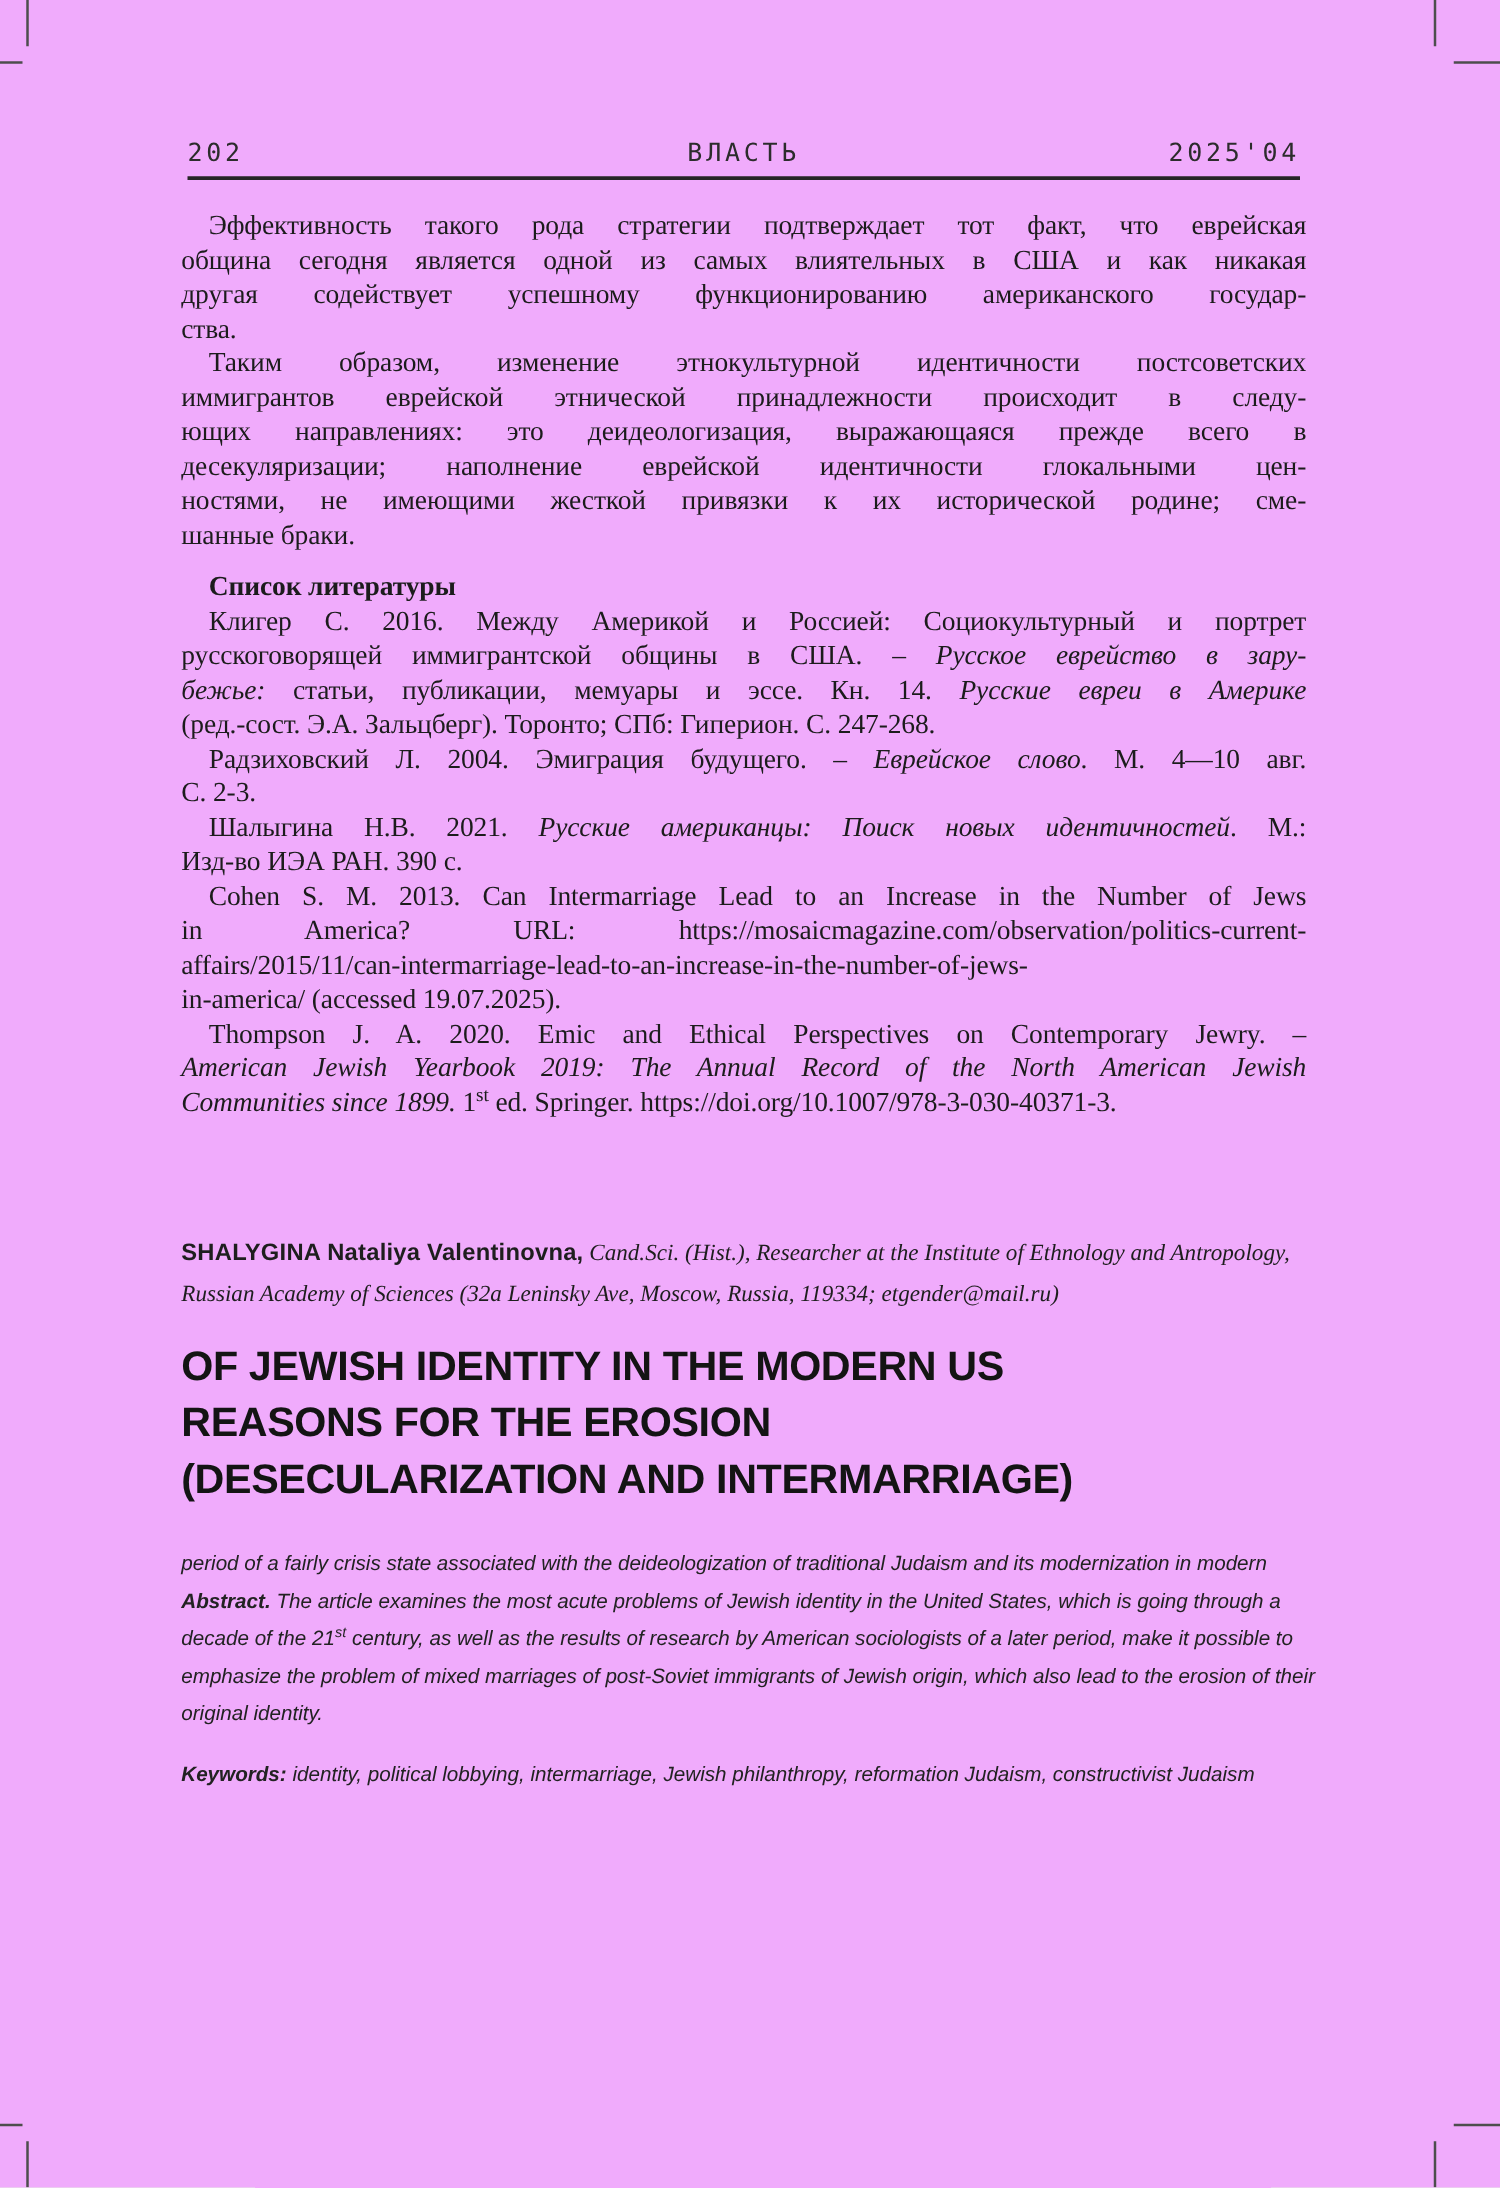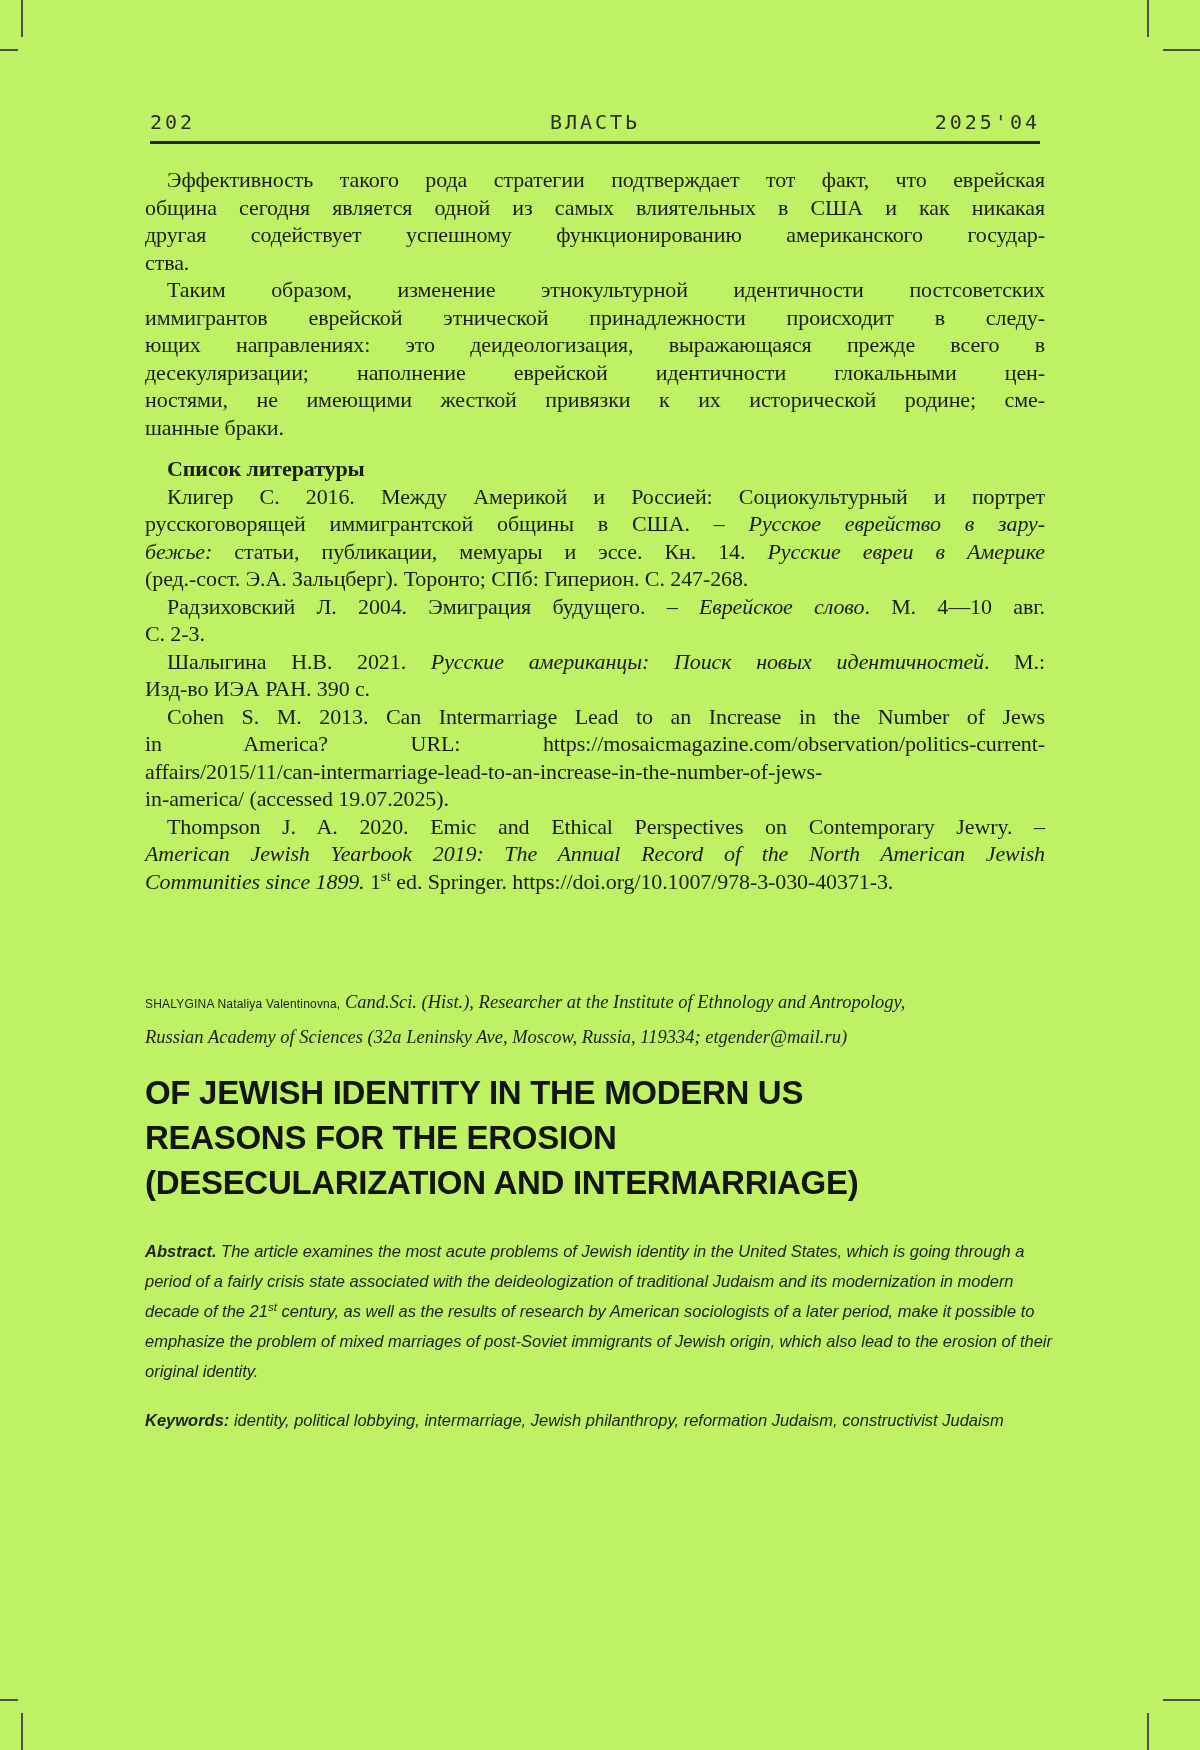--- a/index.html
+++ b/index.html
@@ -1,17 +1,17 @@
 <!DOCTYPE html>
 <html><head>
 <meta charset="utf-8">
 <style>
   html,body { margin:0; padding:0; background:#e8e8e8; }
   .page {
-    position:relative; width:1200px; height:1750px; background:#bef264;
+    position:relative; width:1200px; height:1750px; background:#f0abfc;
     margin:0 auto; overflow:hidden;
     font-family:"Liberation Serif", serif; color:#1d1d1d;
   }
   
   .crop { position:absolute; background:#4d4d4d; }
   .crop.tl-v { left:21px;  top:0;      width:2px;  height:37px; }
   .crop.tr-v { left:1147px;top:0;      width:2px;  height:37px; }
   .crop.bl-v { left:21px;  top:1713px; width:2px;  height:37px; }
   .crop.br-v { left:1147px;top:1713px; width:2px;  height:37px; }
   .crop.tl-h { left:0;     top:49px;   width:18px; height:2px; }
@@ -41,21 +41,21 @@
   .ind { text-indent:22px; }
   .it { font-style:italic; }
   .refs-heading { font-weight:bold; text-indent:22px; margin-top:14px; }
   sup.sp { font-size:70%; line-height:0; }
 
   
   .author-block {
     position:absolute; left:145px; width:900px; top:986px;
     font-size:18.5px; line-height:33px; color:#1e1e1e;
   }
-  .author-name { font-family:"Liberation Sans", sans-serif; font-weight:normal; font-size:12px; letter-spacing:0.2px; }
+  .author-name { font-family:"Liberation Sans", sans-serif; font-weight:bold; font-size:19px; letter-spacing:0.2px; }
   .author-aff { font-style:italic; }
 
   
   .article-title {
     position:absolute; left:145px; width:920px; top:1070px;
     font-family:"Liberation Sans", sans-serif; font-weight:bold;
     font-size:33px; line-height:45px; letter-spacing:-0.3px; color:#141414;
   }
 
   
@@ -130,21 +130,21 @@
     <div class="author-aff">Russian Academy of Sciences (32a Leninsky Ave, Moscow, Russia, 119334; etgender@mail.ru)</div>
   </div>
 
   <div class="article-title">
     <div>OF JEWISH IDENTITY IN THE MODERN US</div>
     <div>REASONS FOR THE EROSION</div>
     <div>(DESECULARIZATION AND INTERMARRIAGE)</div>
   </div>
 
   <div class="abstract-block">
+    <div class="aline">period of a fairly crisis state associated with the deideologization of traditional Judaism and its modernization in modern</div>
     <div class="aline"><span class="b">Abstract.</span><span> The article examines the most acute problems of Jewish identity in the United States, which is going through a</span></div>
-    <div class="aline">period of a fairly crisis state associated with the deideologization of traditional Judaism and its modernization in modern</div>
     <div class="aline"><span>decade of the 21</span><sup class="sp">st</sup><span> century, as well as the results of research by American sociologists of a later period, make it possible to</span></div>
     <div class="aline">emphasize the problem of mixed marriages of post-Soviet immigrants of Jewish origin, which also lead to the erosion of their</div>
     <div class="aline">original identity.</div>
     <div class="aline kw-line"><span class="b">Keywords:</span><span> identity, political lobbying, intermarriage, Jewish philanthropy, reformation Judaism, constructivist Judaism</span></div>
   </div>
 
 </div>
 
 </body></html>

